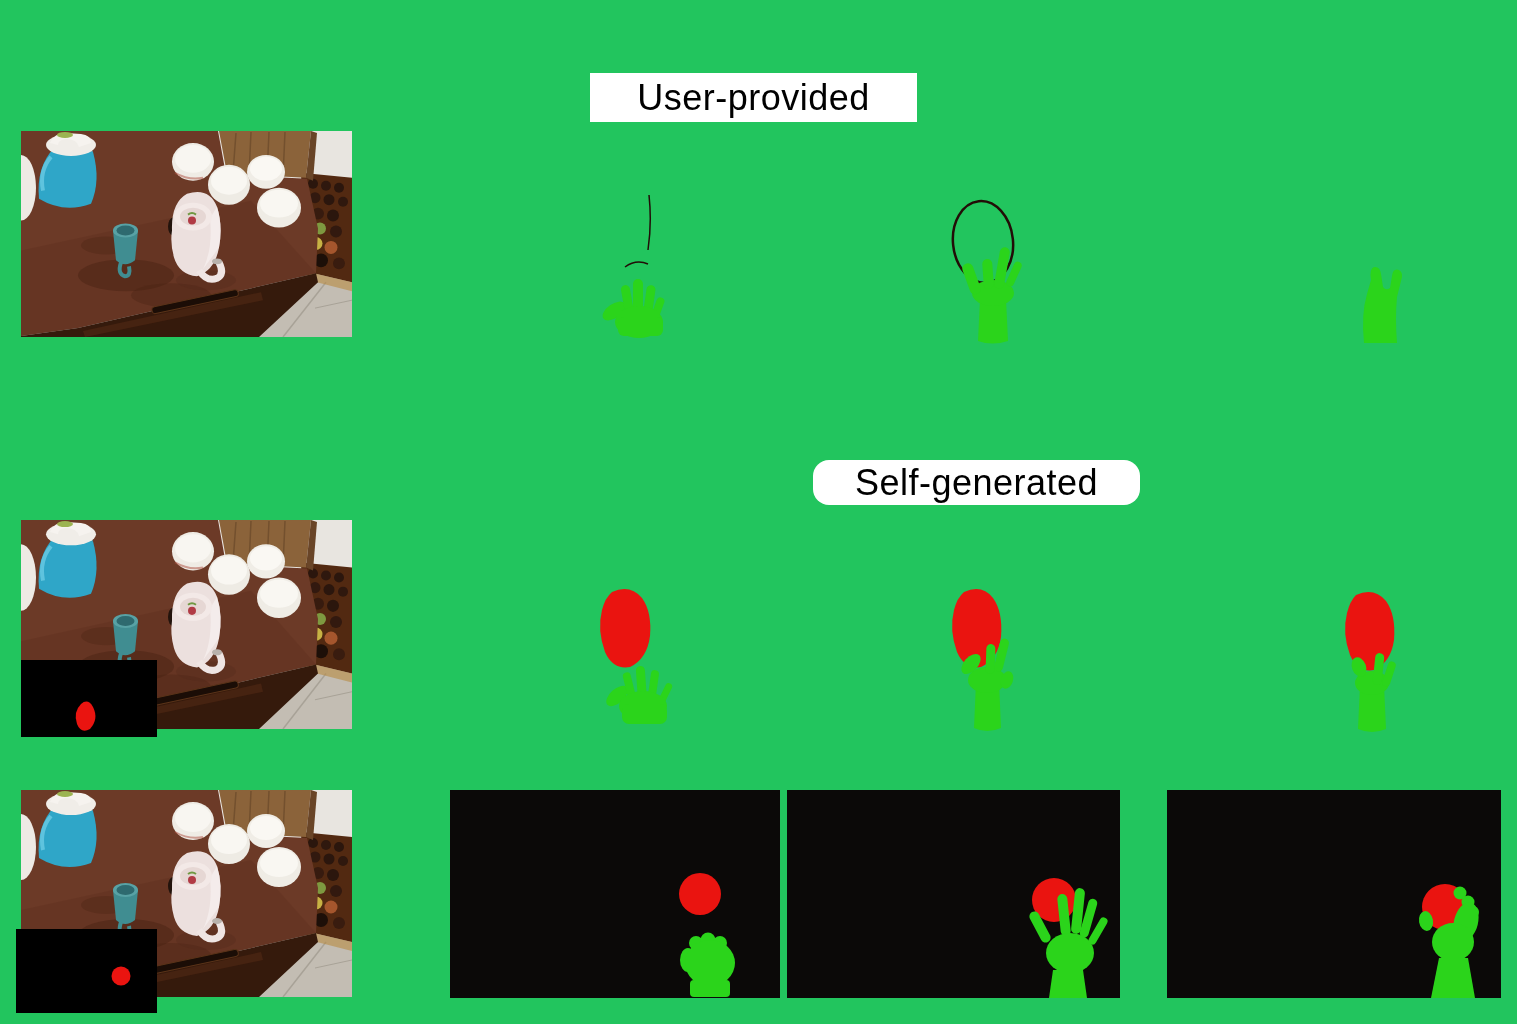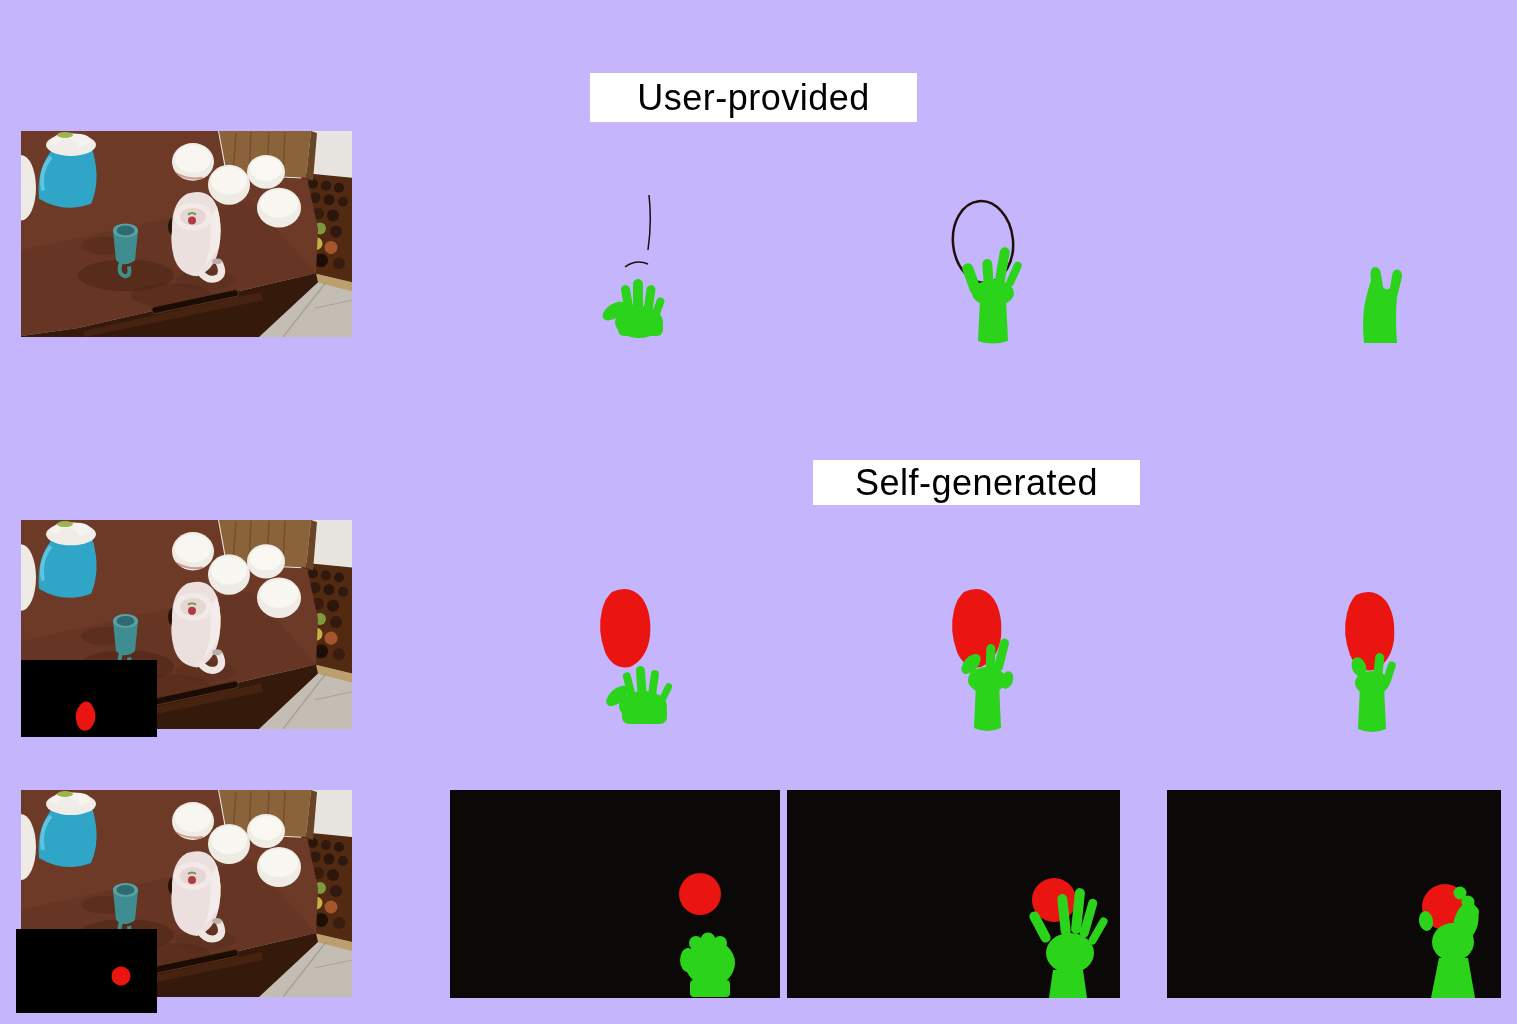--- a/index.html
+++ b/index.html
@@ -1,16 +1,16 @@
 <!DOCTYPE html>
 <html><head>
 <meta charset="utf-8">
 <style>
   html,body{margin:0;padding:0;background:#000;}
-  .figure{position:relative;width:1517px;height:1024px;background:#c4b5fd;overflow:hidden;
+  .figure{position:relative;width:1517px;height:1024px;background:#22c55e;overflow:hidden;
           font-family:"Liberation Sans",sans-serif;text-align:right;}
   .photo{position:absolute;overflow:hidden;background:#000;}
   .photo svg{display:block;width:100%;height:100%;filter:blur(.5px) saturate(.95);}
   .caption{position:absolute;background:#fff;color:#000;display:flex;align-items:center;
            justify-content:center;font-size:36px;letter-spacing:.5px;}
   .inset{position:absolute;background:#000;}
   .inset svg,.mask svg,.panel svg{display:block;width:100%;height:100%;}
   .mask{position:absolute;}
   .panel{position:absolute;background:#0b0908;}
 </style>
@@ -140,21 +140,21 @@
   </div>
 
   <div class="mask" style="left:1340px;top:240px;width:90px;height:105px;">
     <svg viewBox="0 0 90 105">
       <g fill="#2bd41b">
         <path d="M24,103 Q21,74 27,54 L31,40 Q29,29 34,27 Q40,26 41,34 L43,47 Q46,51 50,48 L52,36 Q53,28 59,30 Q64,33 61,41 L57,57 Q55,78 57,103 Z"></path>
       </g>
     </svg>
   </div>
 
-  <div class="caption" style="left:813px;top:460px;width:327px;height:45px;">
+  <div class="caption" style="left:813px;top:460px;width:327px;height:45px;border-radius:16px;">
     <span>Self-generated</span>
   </div>
 
   <div class="photo" style="left:21px;top:520px;width:331px;height:209px;">
   <svg viewBox="0 0 331 207" preserveAspectRatio="none">
     <rect x="0" y="0" width="331" height="207" fill="#e8e5e0"></rect>
     <g>
       <polygon points="331,150 331,207 228,207 284,141" fill="#c3bdb2"></polygon>
       <line x1="305" y1="152" x2="262" y2="207" stroke="#a8a296" stroke-width="1.5"></line>
       <line x1="294" y1="178" x2="331" y2="170" stroke="#a8a296" stroke-width="1"></line>

